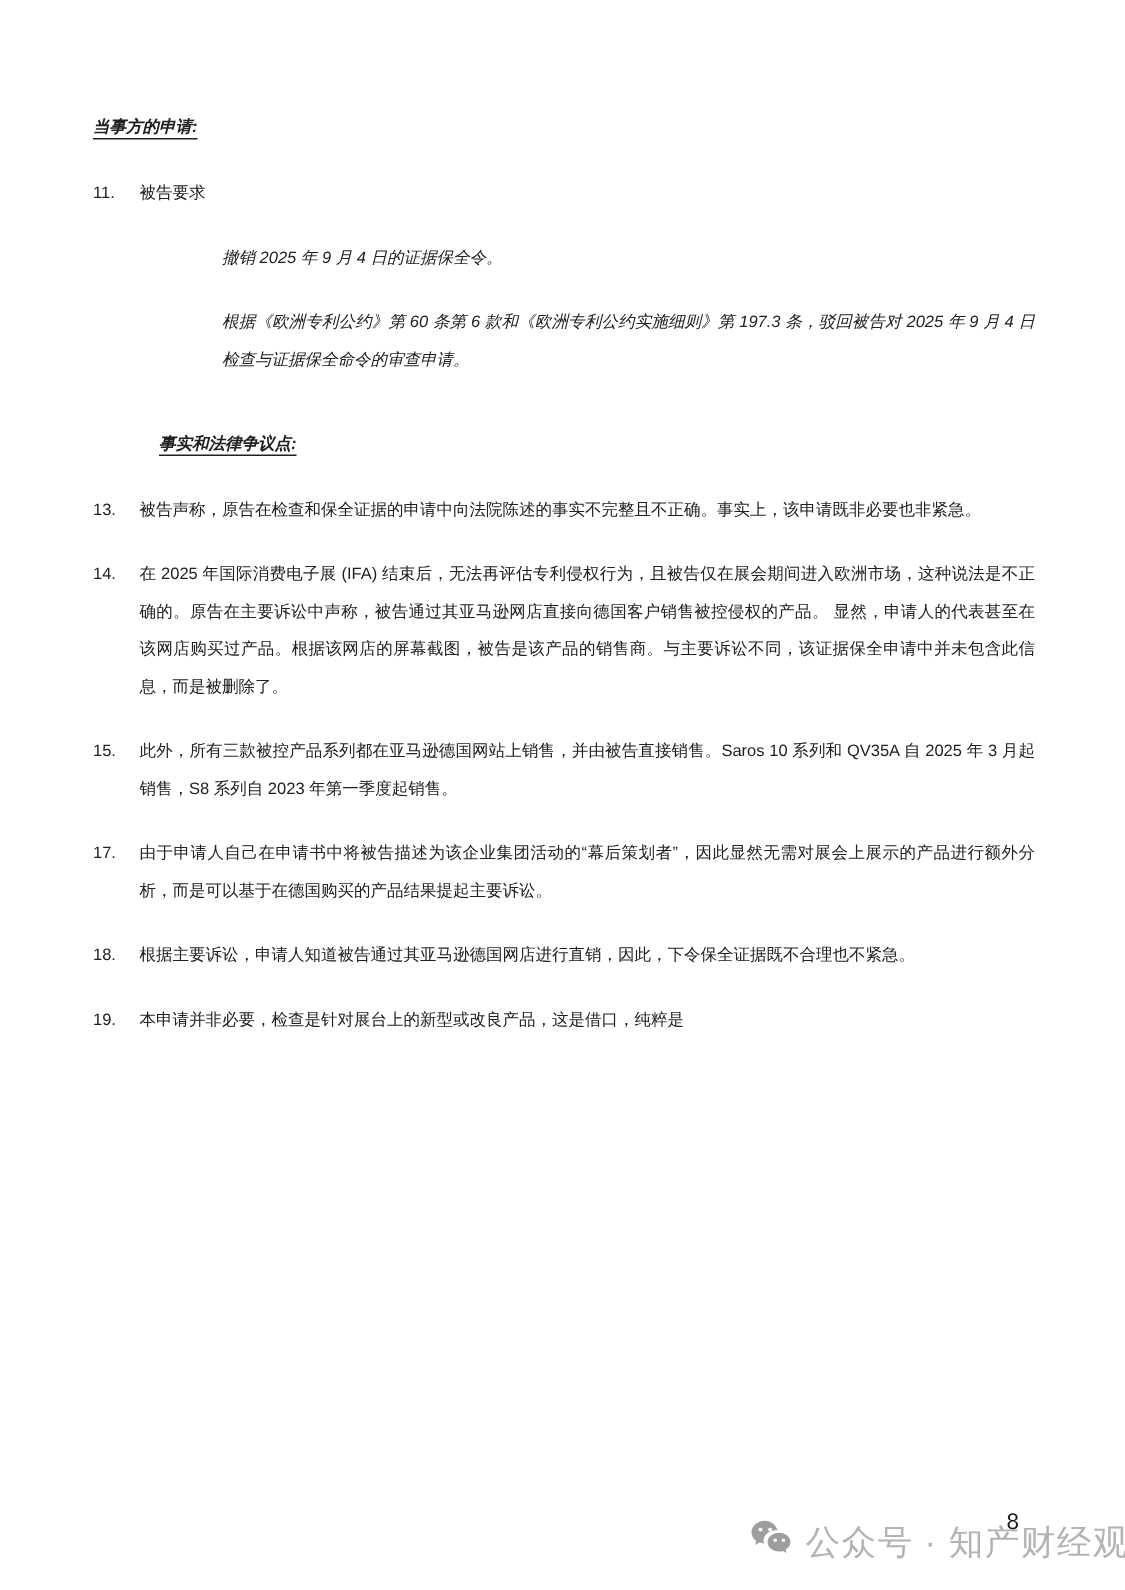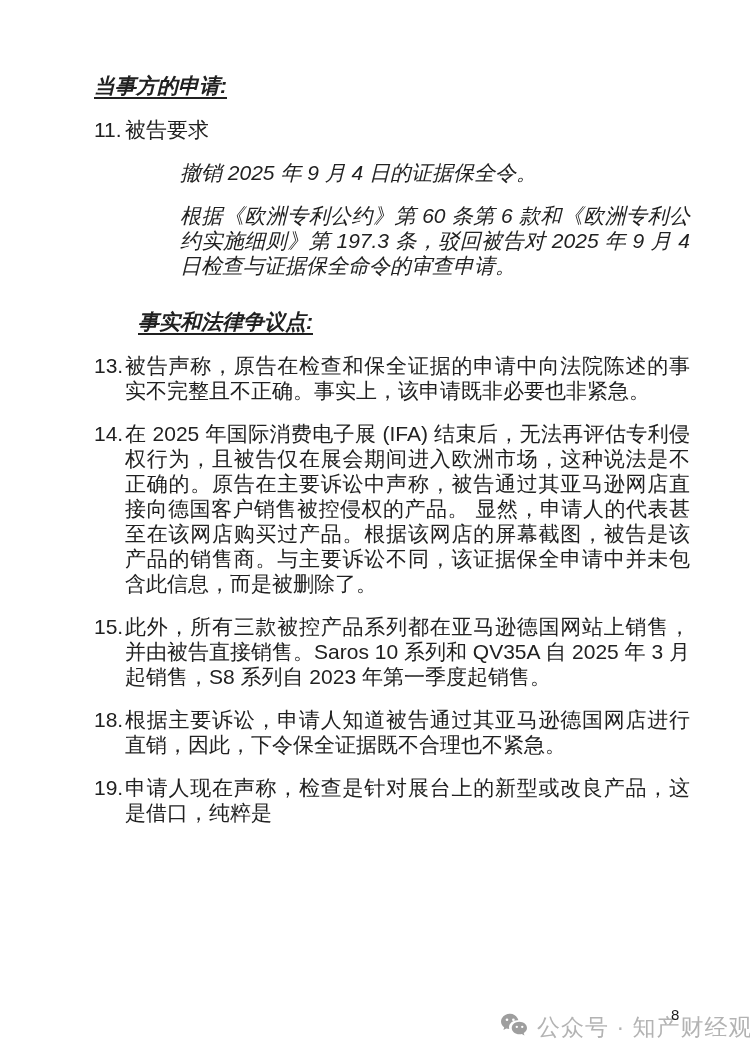--- a/index.html
+++ b/index.html
@@ -6,22 +6,22 @@
   .page {
     position: relative;
     width: 750px;
     height: 1060px;
     background: #ffffff;
     font-family: "Liberation Sans", sans-serif;
     color: #212121;
     overflow: hidden;
   }
   .content {
-    padding: 73px 60px 0 94px;
-    font-size: 21px;
+    padding: 73px 60px 0 62px;
+    font-size: 11px;
     line-height: 25px;
   }
   .heading {
     font-weight: bold;
     font-style: italic;
     text-decoration: underline;
     text-underline-offset: 4px;
     margin: 0 0 19px 0;
   }
   .heading.second { margin-top: 31px; margin-left: 44px; }
@@ -93,29 +93,33 @@
       <span class="num">14.</span>
       <div class="body">在 2025 年国际消费电子展 (IFA) 结束后，无法再评估专利侵权行为，且被告仅在展会期间进入欧洲市场，这种说法是不正确的。原告在主要诉讼中声称，被告通过其亚马逊网店直接向德国客户销售被控侵权的产品。 显然，申请人的代表甚至在该网店购买过产品。根据该网店的屏幕截图，被告是该产品的销售商。与主要诉讼不同，该证据保全申请中并未包含此信息，而是被删除了。</div>
     </div>
 
     <div class="item">
       <span class="num">15.</span>
       <div class="body">此外，所有三款被控产品系列都在亚马逊德国网站上销售，并由被告直接销售。Saros 10 系列和 QV35A 自 2025 年 3 月起销售，S8 系列自 2023 年第一季度起销售。</div>
     </div>
 
 
+    <div class="item">
+      <span class="num">17.</span>
+      <div class="body">由于申请人自己在申请书中将被告描述为该企业集团活动的“幕后策划者”，因此显然无需对展会上展示的产品进行额外分析，而是可以基于在德国购买的产品结果提起主要诉讼。</div>
+    </div>
 
     <div class="item">
       <span class="num">18.</span>
       <div class="body">根据主要诉讼，申请人知道被告通过其亚马逊德国网店进行直销，因此，下令保全证据既不合理也不紧急。</div>
     </div>
 
     <div class="item">
       <span class="num">19.</span>
-      <div class="body">申请人现在声称，检查是针对展台上的新型或改良产品，这是借口，纯粹是</div>
+      <div class="body">本申请并非必要，检查是针对展台上的新型或改良产品，这是借口，纯粹是</div>
     </div>
 
   </div>
 
   <div class="page-number">8</div>
 
   <div class="watermark">
     <span class="wm-icon">
       <svg width="28" height="27" viewBox="0 0 36 34" xmlns="http://www.w3.org/2000/svg">
         <path fill="#9e9e9e" d="M13.2 2C6.6 2 1.3 6.4 1.3 11.8c0 3 1.6 5.7 4.1 7.5l-1 3.4 3.8-2c1.2.4 2.4.6 3.7.7-.2-.7-.3-1.4-.3-2.1 0-5 4.9-9.1 10.9-9.1.4 0 .7 0 1.1.1C22.4 5.7 18.2 2 13.2 2z"></path>

